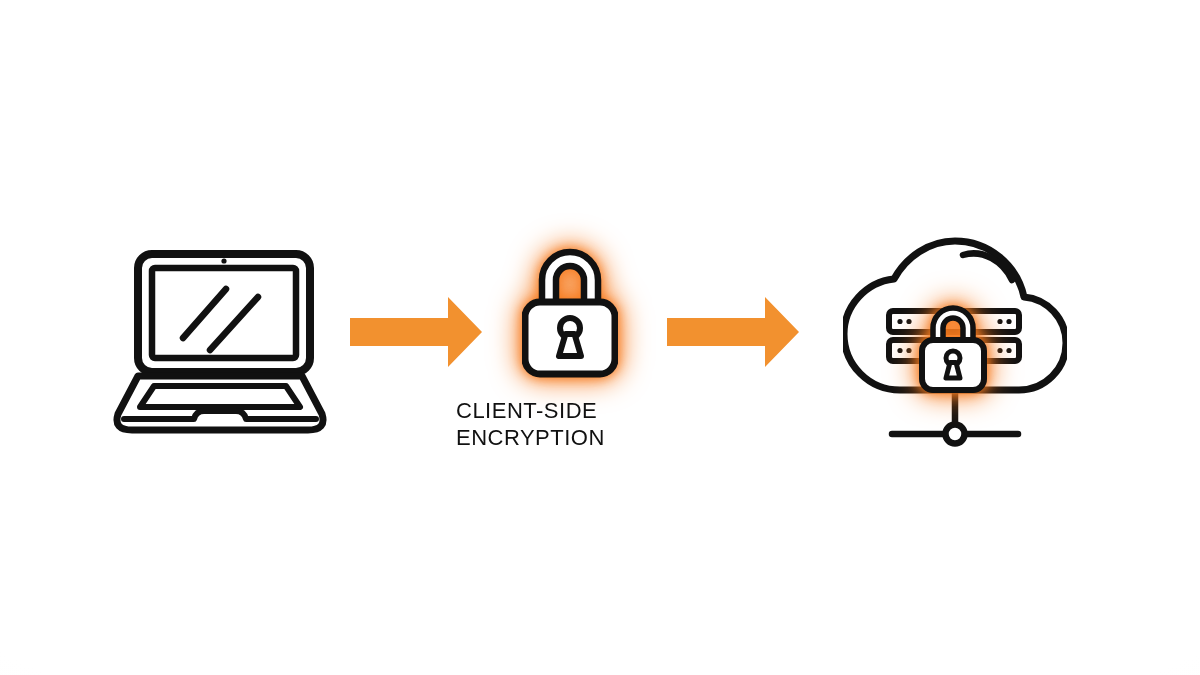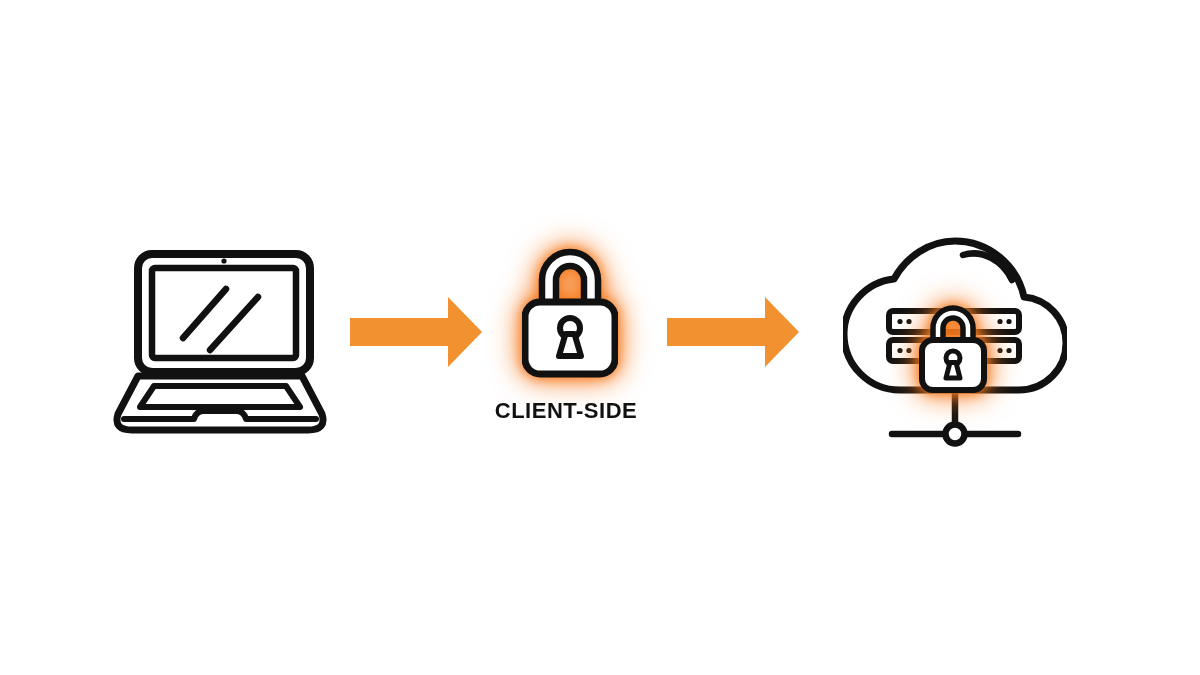--- a/index.html
+++ b/index.html
@@ -26,24 +26,24 @@
 
   .laptop    { left: 106px; top: 242px; width: 228px; height: 196px; }
   .arrow-1   { left: 350px; top: 297px; width: 132px; height: 70px; }
   .mainlock  { left: 522px; top: 244px; width: 96px;  height: 134px; }
   .arrow-2   { left: 667px; top: 297px; width: 132px; height: 70px; }
   .cloud     { left: 843px; top: 233px; width: 224px; height: 214px; }
   .cloudlock { left: 919px; top: 297px; width: 68px;  height: 97px; }
 
   .label {
     left: 456px; top: 398px; width: 220px;
-    text-align: center;
+    text-align: left;
     color: var(--ink, #111111);
     font-size: 22px;
-    font-weight: 700;
+    font-weight: 400;
     line-height: 26.5px;
     letter-spacing: 0.5px;
   }
 </style>
 </head>
 <body>
 
 <div class="canvas">
 
   <svg class="abs laptop" viewBox="0 0 228 196" aria-hidden="true">
@@ -63,20 +63,21 @@
 
   <svg class="abs mainlock glow" viewBox="0 0 96 134" aria-hidden="true">
     <path class="fw" d="M20 64 V36 A28 28 0 0 1 76 36 V64 H62 V36 A14 14 0 0 0 34 36 V64 Z" stroke-width="6.5"></path>
     <rect class="fw" x="3" y="58" width="90" height="72" rx="15" stroke-width="7"></rect>
     <circle class="ln" cx="48" cy="84" r="10" stroke-width="6"></circle>
     <path class="fw" d="M43.5 90 L37 112 L59 112 L52.5 90 Z" stroke-width="6"></path>
   </svg>
 
   <div class="abs label">
     <div>CLIENT-SIDE</div>
+    <div>ENCRYPTION</div>
   </div>
 
   <svg class="abs arrow-2" viewBox="0 0 132 70" aria-hidden="true">
     <polygon class="arrow-shape" points="0,21 98,21 98,0 132,35 98,70 98,49 0,49"></polygon>
   </svg>
 
   <svg class="abs cloud" viewBox="0 0 224 214" aria-hidden="true">
     <path class="ln" d="M112 150 V192" stroke-width="6.5"></path>
     <path class="ln" d="M49 201 H175" stroke-width="6.5"></path>
     <path class="fw" d="M181 64 C174 32 146 8 112 8 C86 8 63 24 51 46 C23 49 1 73 1 101 C1 132 26 157 57 157 L176 157 C202 157 223 136 223 110 C223 85 204 66 181 64 Z" stroke-width="7"></path>

